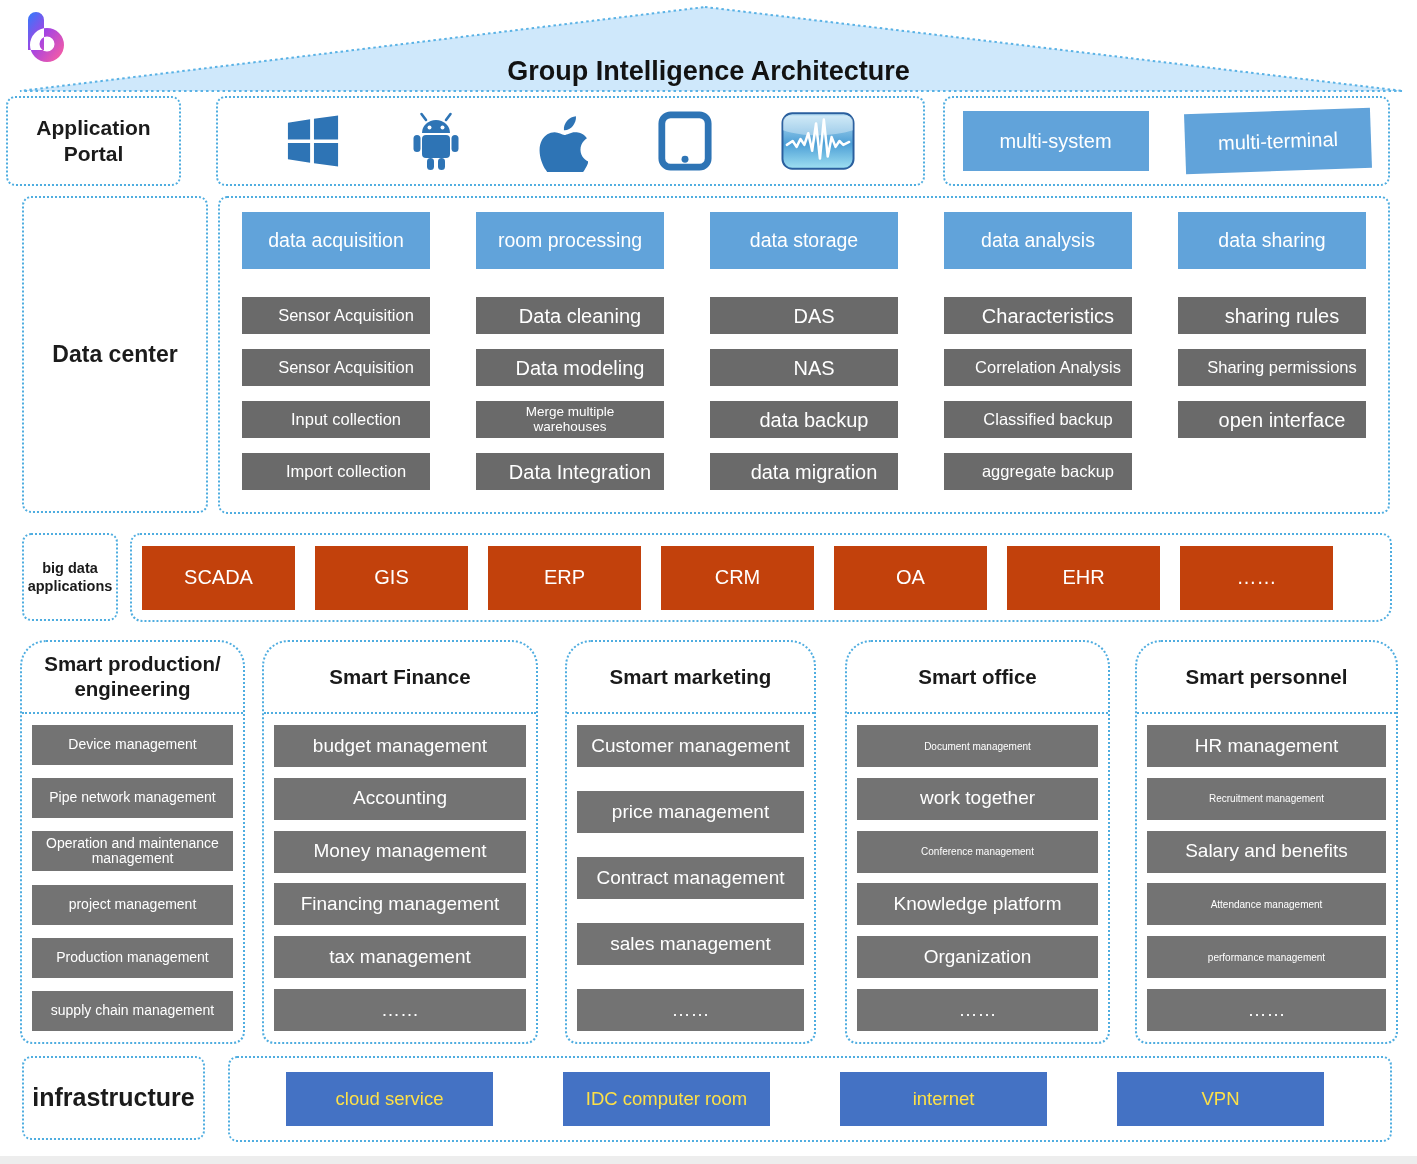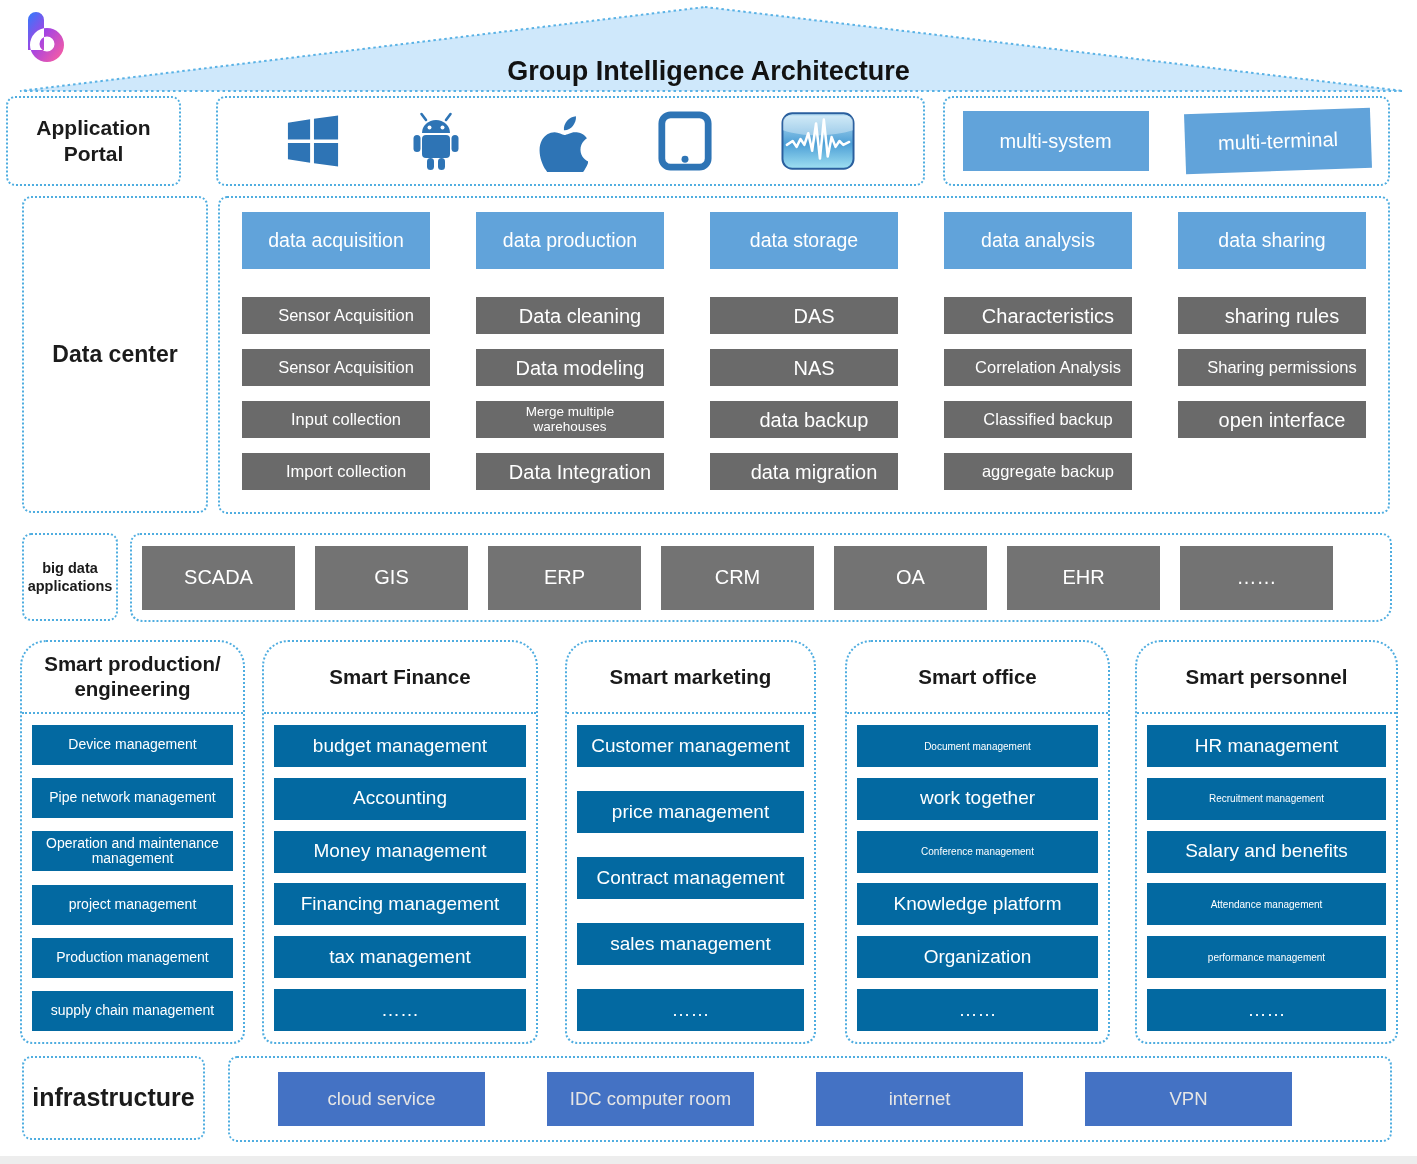--- a/index.html
+++ b/index.html
@@ -35,45 +35,45 @@
   .dc-item{height:37px;background:#6a6a6a;color:#fff;margin-bottom:15px;text-align:center;
            flex:none;line-height:1.1;padding-left:20px;}
   .dc-item.lg{font-size:20px;}
   .dc-item.md{font-size:16.5px;}
   .dc-item.sm{font-size:13.5px;}
 
   
   .bd-label{position:absolute;left:22px;top:533px;width:96px;height:88px;font-size:14.5px;padding:4px;}
   .bd-main{position:absolute;left:130px;top:533px;width:1262px;height:89px;
            display:flex;align-items:center;gap:20px;padding:0 10px;border-radius:10px 10px 16px 12px;}
-  .bd-item{width:153px;height:64px;background:#737373;color:#fff;font-size:20px;flex:none;}
+  .bd-item{width:153px;height:64px;background:#c2410c;color:#fff;font-size:20px;flex:none;}
 
   
   .smart-col{position:absolute;top:640px;height:404px;border:2px dotted #4fade0;
              border-radius:26px 26px 12px 12px;background:#fff;box-sizing:border-box;
              display:flex;flex-direction:column;}
   .smart-header{height:70px;border-bottom:2px dotted #4fade0;font-size:20.5px;font-weight:700;
                 color:#1a1a1a;text-align:center;line-height:1.2;padding:0 8px;flex:none;}
   .smart-items{flex:1;display:flex;flex-direction:column;justify-content:space-between;
                padding:11px 10px;}
-  .smart-item{background:#0369a1;color:#fff;height:42px;text-align:center;flex:none;line-height:1.1;}
+  .smart-item{background:#737373;color:#fff;height:42px;text-align:center;flex:none;line-height:1.1;}
   .smart-item.lg{font-size:19px;}
   .smart-item.md{font-size:10px;}
   .smart-item.sm{font-size:14px;height:40px;}
   .col-a{left:20px;width:225px;}
   .col-b{left:262px;width:276px;}
   .col-c{left:565px;width:251px;}
   .col-d{left:845px;width:265px;}
   .col-e{left:1135px;width:263px;}
 
   
   .infra-label{position:absolute;left:22px;top:1056px;width:183px;height:84px;font-size:25px;}
   .infra-main{position:absolute;left:228px;top:1056px;width:1164px;height:86px;
               display:flex;align-items:center;gap:62px;padding:0 48px;}
-  .infra-item{width:207px;height:54px;background:#4472c4;color:#e5e5e5;font-size:18.5px;flex:none;}
+  .infra-item{width:207px;height:54px;background:#4472c4;color:#fde047;font-size:18.5px;flex:none;margin-left:8px;}
 
   .bottom-band{position:absolute;left:0;top:1156px;width:1417px;height:8px;background:#ededed;}
 </style>
 </head>
 <body>
 
 <div class="stage">
 
   <svg class="roof" viewBox="0 0 1417 95">
     <polygon points="705,7 1403,91 20,91" fill="#cfe8fb" stroke="#5ab2e5" stroke-width="2" stroke-dasharray="2.5,3"></polygon>
@@ -155,21 +155,21 @@
 
   <div class="dc-main dotted">
     <div class="dc-col">
       <div class="dc-header center">data acquisition</div>
       <div class="dc-item md center">Sensor Acquisition</div>
       <div class="dc-item md center">Sensor Acquisition</div>
       <div class="dc-item md center">Input collection</div>
       <div class="dc-item md center">Import collection</div>
     </div>
     <div class="dc-col">
-      <div class="dc-header center">data production</div>
+      <div class="dc-header center">room processing</div>
       <div class="dc-item lg center">Data cleaning</div>
       <div class="dc-item lg center">Data modeling</div>
       <div class="dc-item sm center" style="padding:0 18px;">Merge multiple warehouses</div>
       <div class="dc-item lg center">Data Integration</div>
     </div>
     <div class="dc-col">
       <div class="dc-header center">data storage</div>
       <div class="dc-item lg center">DAS</div>
       <div class="dc-item lg center">NAS</div>
       <div class="dc-item lg center">data backup</div>

